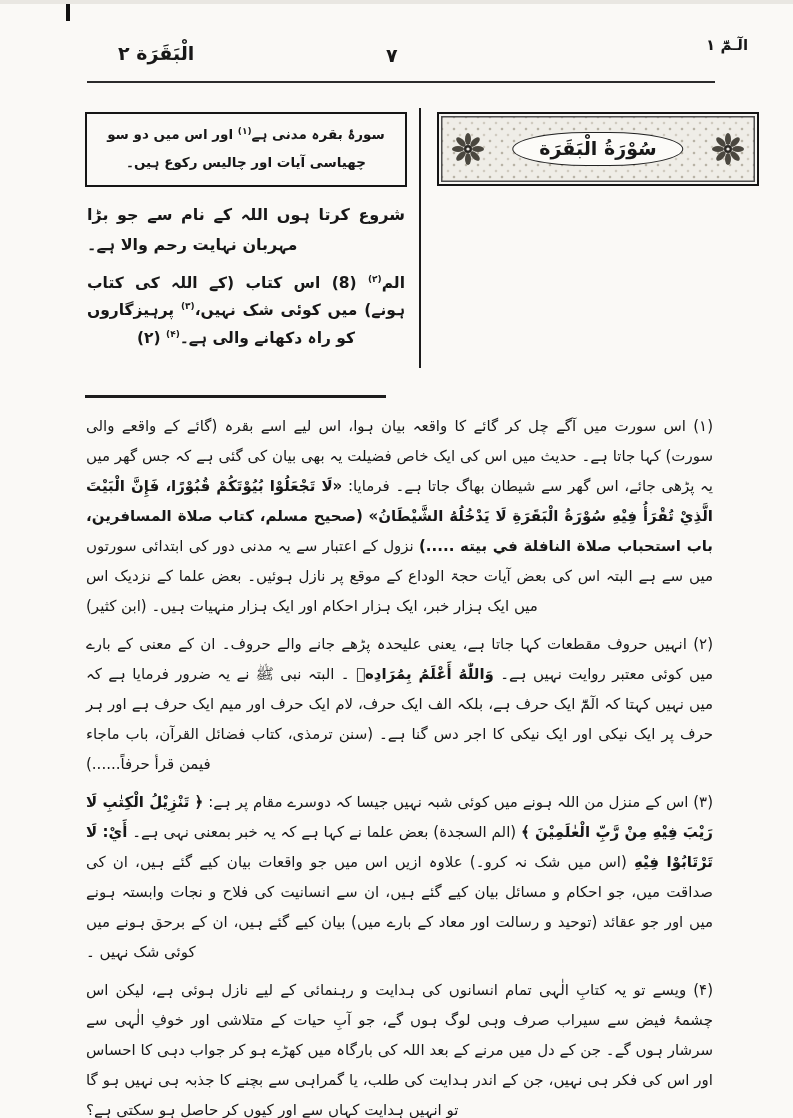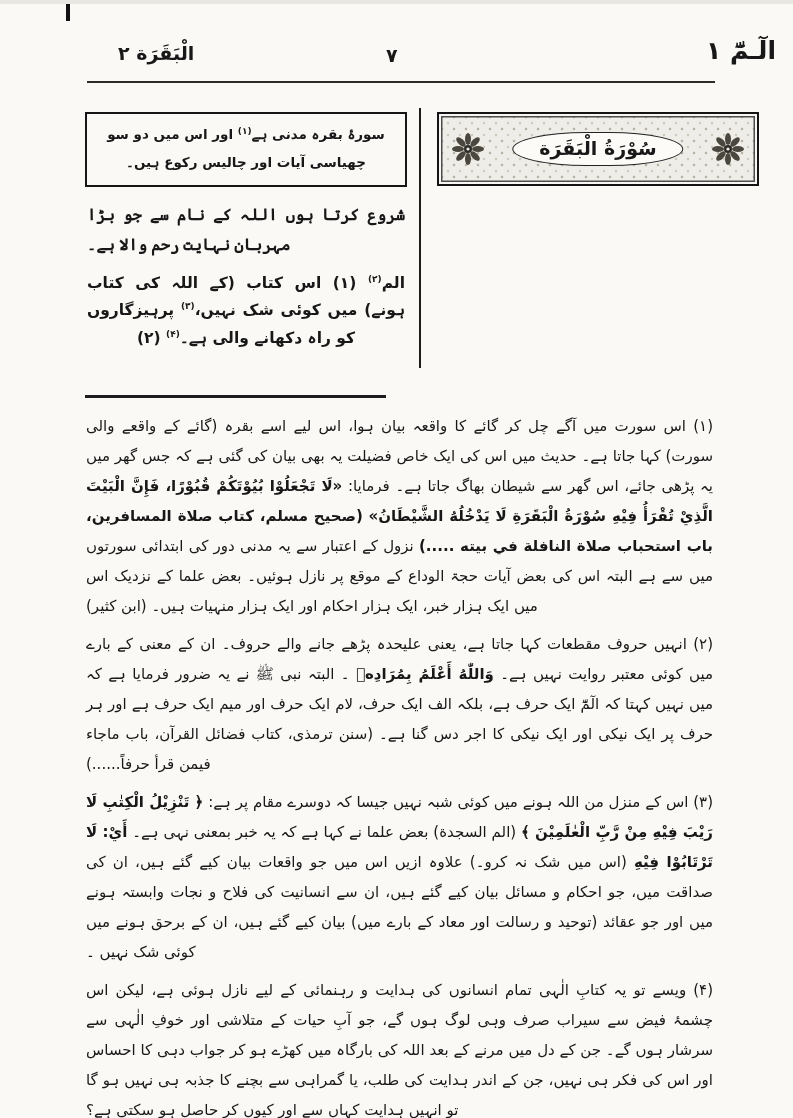--- a/index.html
+++ b/index.html
@@ -9,39 +9,39 @@
     margin:4px auto;
     background:#faf9f6;
     overflow:hidden;
     direction:rtl;
     font-family:"DejaVu Sans",sans-serif;
     color:#181818;
   }
   
   .hdr-left{position:absolute;left:118px;top:38px;font-size:19px;font-weight:700;direction:rtl;}
   .hdr-center{position:absolute;left:386px;top:40px;font-size:19px;font-weight:700;}
-  .hdr-right{position:absolute;left:706px;top:32px;font-size:25px;font-weight:700;}
+  .hdr-right{position:absolute;left:706px;top:32px;font-size:15px;font-weight:700;}
   .hdr-rule{position:absolute;left:87px;top:77px;width:628px;height:2px;background:#2b2b2b;}
   .corner-mark{position:absolute;left:66px;top:0;width:4px;height:17px;background:#111;}
   
   .col-left{position:absolute;left:85px;top:108px;width:322px;}
   .col-right{position:absolute;left:437px;top:108px;width:322px;}
   .v-divider{position:absolute;left:419px;top:104px;width:2px;height:260px;background:#1c1c1c;}
   
   .intro-box{
     border:2px solid #161616;
     padding:7px 0 9px;
     text-align:center;
     font-size:13.5px;font-weight:600;line-height:2.05;
   }
   .sup{font-size:9px;vertical-align:super;font-weight:700;}
   .tasmiyah{
     margin:13px 2px 0;
     font-size:16px;font-weight:700;line-height:1.85;
-    text-align:justify;text-align-last:left;font-family:Liberation Serif, serif;
+    text-align:justify;text-align-last:left;
   }
   .translation{
     margin:10px 2px 0;
     font-size:15.5px;font-weight:700;line-height:1.8;
     text-align:justify;text-align-last:center;
   }
   
   .surah-box{
     position:relative;height:74px;
     border:2.5px solid #141414;
@@ -142,21 +142,21 @@
 
   </div>
 
   <div class="v-divider"></div>
 
   <div class="col-left">
     <div class="intro-box">
       <span>سورۂ بقرہ مدنی ہے</span><span class="sup">(۱)</span><span> اور اس میں دو سو چھیاسی آیات اور چالیس رکوع ہیں۔</span>
     </div>
     <p class="tasmiyah">شروع کرتا ہوں اللہ کے نام سے جو بڑا مہربان نہایت رحم والا ہے۔</p>
-    <p class="translation"><span>الم</span><span class="sup">(۲)</span><span> (۱) اس کتاب (کے اللہ کی کتاب ہونے) میں کوئی شک نہیں،</span><span class="sup">(۳)</span><span> پرہیزگاروں کو راہ دکھانے والی ہے۔</span><span class="sup">(۴)</span><span> (۲)</span></p>
+    <p class="translation"><span>الم</span><span class="sup">(۲)</span><span> (8) اس کتاب (کے اللہ کی کتاب ہونے) میں کوئی شک نہیں،</span><span class="sup">(۳)</span><span> پرہیزگاروں کو راہ دکھانے والی ہے۔</span><span class="sup">(۴)</span><span> (۲)</span></p>
   </div>
 
   <div class="fn-separator"></div>
   <div class="footnotes">
       <p class="footnote"><span>(۱) اس سورت میں آگے چل کر گائے کا واقعہ بیان ہوا، اس لیے اسے بقرہ (گائے کے واقعے والی سورت) کہا جاتا ہے۔ حدیث میں اس کی ایک خاص فضیلت یہ بھی بیان کی گئی ہے کہ جس گھر میں یہ پڑھی جائے، اس گھر سے شیطان بھاگ جاتا ہے۔ فرمایا: </span><span class="ar-bold">«لَا تَجْعَلُوْا بُيُوْتَكُمْ قُبُوْرًا، فَإِنَّ الْبَيْتَ الَّذِيْ تُقْرَأُ فِيْهِ سُوْرَةُ الْبَقَرَةِ لَا يَدْخُلُهُ الشَّيْطَانُ»</span><span> </span><span class="ar-bold">(صحيح مسلم، كتاب صلاة المسافرين، باب استحباب صلاة النافلة في بيته .....)</span><span> نزول کے اعتبار سے یہ مدنی دور کی ابتدائی سورتوں میں سے ہے البتہ اس کی بعض آیات حجۃ الوداع کے موقع پر نازل ہوئیں۔ بعض علما کے نزدیک اس میں ایک ہزار خبر، ایک ہزار احکام اور ایک ہزار منہیات ہیں۔ (ابن کثیر)</span></p>
       <p class="footnote"><span>(۲) انہیں حروف مقطعات کہا جاتا ہے، یعنی علیحدہ پڑھے جانے والے حروف۔ ان کے معنی کے بارے میں کوئی معتبر روایت نہیں ہے۔ </span><span class="ar-bold">وَاللّٰهُ أَعْلَمُ بِمُرَادِهٖ</span><span> ۔ البتہ نبی ﷺ نے یہ ضرور فرمایا ہے کہ میں نہیں کہتا کہ الٓمّٓ ایک حرف ہے، بلکہ الف ایک حرف، لام ایک حرف اور میم ایک حرف ہے اور ہر حرف پر ایک نیکی اور ایک نیکی کا اجر دس گنا ہے۔ (سنن ترمذی، کتاب فضائل القرآن، باب ماجاء فیمن قرأ حرفاً......)</span></p>
       <p class="footnote"><span>(۳) اس کے منزل من اللہ ہونے میں کوئی شبہ نہیں جیسا کہ دوسرے مقام پر ہے: </span><span class="ar-bold">﴿ تَنْزِيْلُ الْكِتٰبِ لَا رَيْبَ فِيْهِ مِنْ رَّبِّ الْعٰلَمِيْنَ ﴾</span><span> (الم السجدة) بعض علما نے کہا ہے کہ یہ خبر بمعنی نہی ہے۔ </span><span class="ar-bold">أَيْ: لَا تَرْتَابُوْا فِيْهِ</span><span> (اس میں شک نہ کرو۔) علاوہ ازیں اس میں جو واقعات بیان کیے گئے ہیں، ان کی صداقت میں، جو احکام و مسائل بیان کیے گئے ہیں، ان سے انسانیت کی فلاح و نجات وابستہ ہونے میں اور جو عقائد (توحید و رسالت اور معاد کے بارے میں) بیان کیے گئے ہیں، ان کے برحق ہونے میں کوئی شک نہیں ۔</span></p>
       <p class="footnote"><span>(۴) ویسے تو یہ کتابِ الٰہی تمام انسانوں کی ہدایت و رہنمائی کے لیے نازل ہوئی ہے، لیکن اس چشمۂ فیض سے سیراب صرف وہی لوگ ہوں گے، جو آبِ حیات کے متلاشی اور خوفِ الٰہی سے سرشار ہوں گے۔ جن کے دل میں مرنے کے بعد اللہ کی بارگاہ میں کھڑے ہو کر جواب دہی کا احساس اور اس کی فکر ہی نہیں، جن کے اندر ہدایت کی طلب، یا گمراہی سے بچنے کا جذبہ ہی نہیں ہو گا تو انہیں ہدایت کہاں سے اور کیوں کر حاصل ہو سکتی ہے؟</span></p>
     </div>
 

